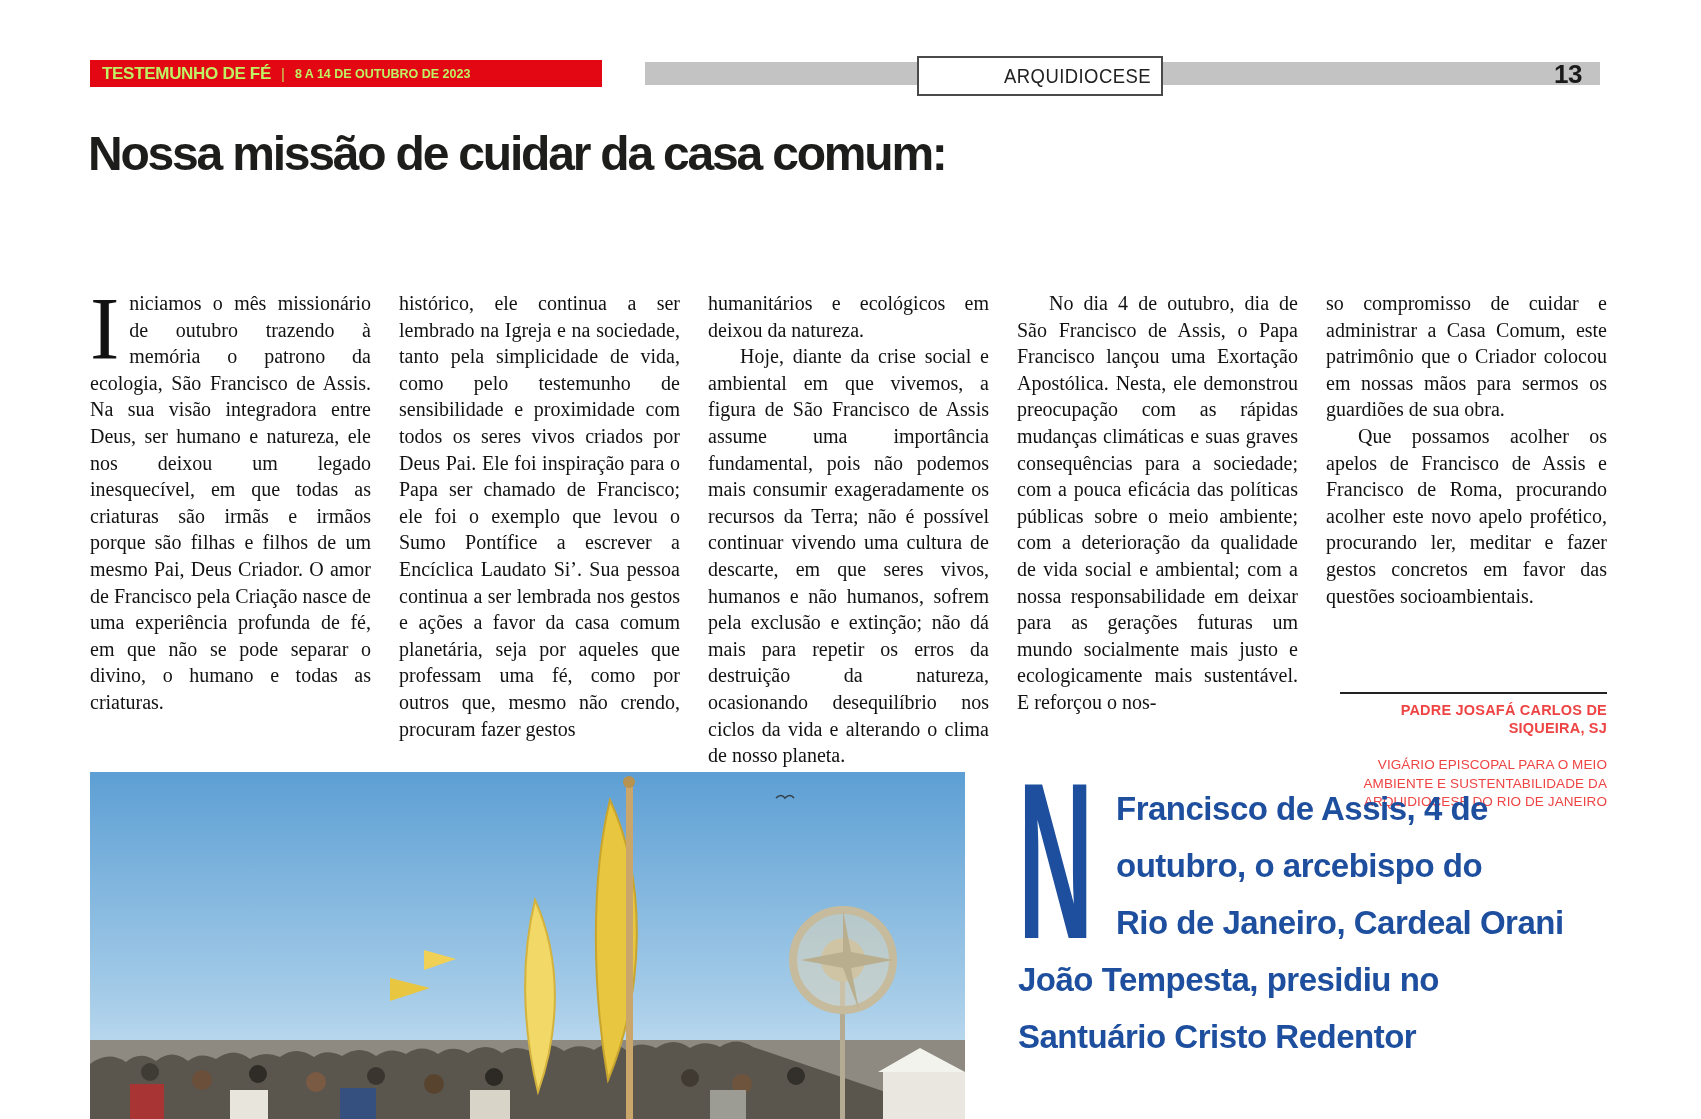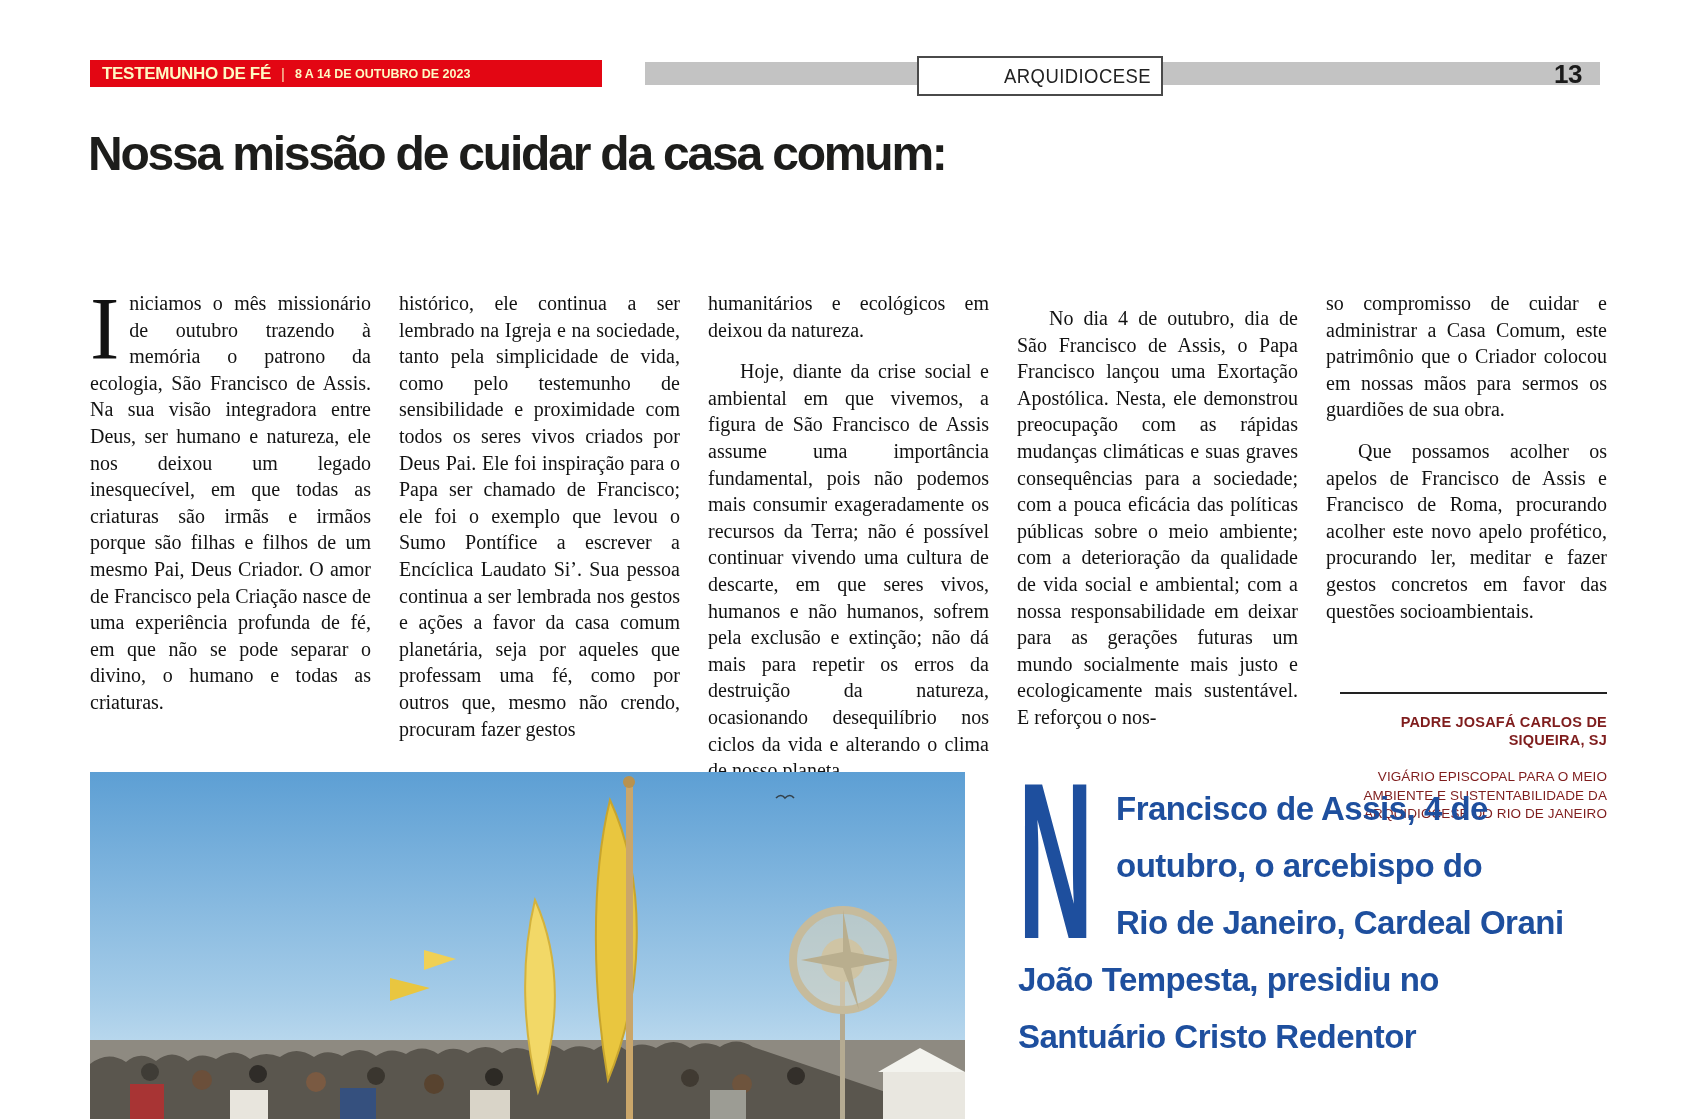--- a/index.html
+++ b/index.html
@@ -6,21 +6,21 @@
   html,body { background:#ffffff; }
   body {
     width:1701px; height:1119px; position:relative; overflow:hidden;
     font-family:"Liberation Sans", sans-serif; color:#141414;
   }
   .page { position:absolute; inset:0; background:#fff; }
 
   
   .banner-red {
     position:absolute; left:90px; top:60px; width:512px; height:27px;
-    background:#e30613; color:#fef9c3; display:flex; align-items:center;
+    background:#e30613; color:#bef264; display:flex; align-items:center;
     padding:0 12px; gap:10px; white-space:nowrap;
   }
   .banner-red .sec { font-weight:bold; font-size:17px; letter-spacing:-0.3px; }
   .banner-red .sep { font-size:15px; font-weight:300; opacity:.9; }
   .banner-red .date { font-size:12.5px; font-weight:bold; letter-spacing:0; }
 
   .bar-gray { position:absolute; left:645px; top:62px; width:955px; height:23px; background:#c3c3c3; }
 
   .cat-box {
     position:absolute; left:917px; top:56px; width:246px; height:40px;
@@ -42,31 +42,31 @@
   .headline .hl-line { display:block; }
 
   
   .columns {
     position:absolute; left:90px; top:290px; width:1517px; height:483px;
     display:grid; grid-template-columns:repeat(5, 1fr); column-gap:28px;
     font-family:"Liberation Serif", serif; font-size:20px; line-height:26.6px;
     color:#121212; text-align:justify;
   }
   .col { overflow:hidden; height:483px; }
-  .col p.indent { text-indent:1.6em;margin-top:15px; }
+  .col p.indent { text-indent:1.6em; }
   .dropcap {
     float:left; font-size:88px; line-height:74px; padding:2px 10px 0 0;
     font-family:"Liberation Serif", serif; color:#121212;
   }
 
   
   .byline {
     position:absolute; left:1340px; top:692px; width:267px;
-    border-top:2.5px solid #222; padding-top:19px; text-align:right;
-    font-family:"Liberation Sans", sans-serif; color:#7f1d1d;
+    border-top:2.5px solid #222; padding-top:7px; text-align:right;
+    font-family:"Liberation Sans", sans-serif; color:#ef4444;
   }
   .byline .author { font-size:14.5px; font-weight:bold; letter-spacing:0.2px; line-height:18px; }
   .byline .role   { font-size:13.5px; line-height:18.5px; margin-top:19px; letter-spacing:0.1px; }
 
   
   .credit {
     position:absolute; left:90px; top:753px; width:875px; text-align:right;
     font-size:10.5px; font-weight:bold; color:#4a4a4a; letter-spacing:0.5px;
   }
   .photo {

